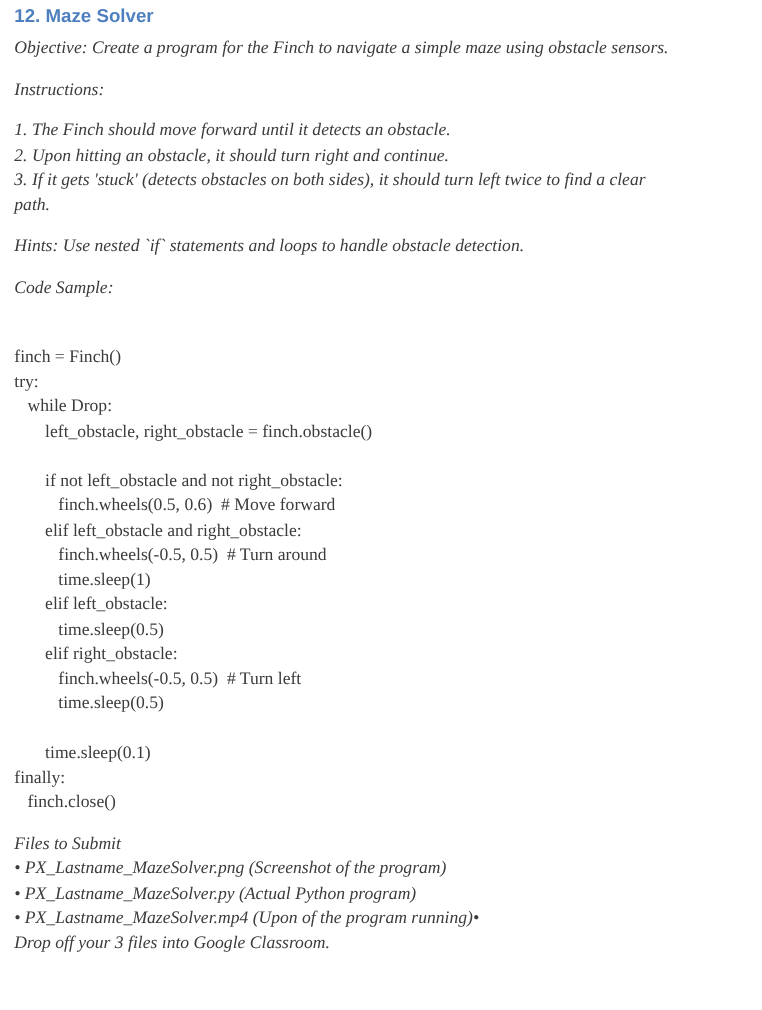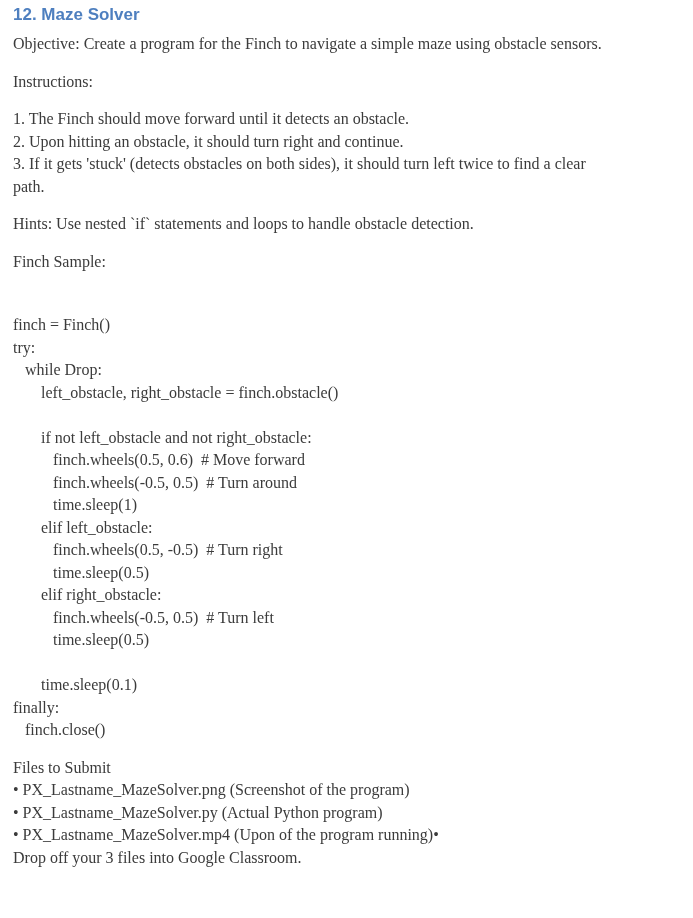--- a/index.html
+++ b/index.html
@@ -21,21 +21,21 @@
     border-radius:25px;
   }
   .heading{
     font-family:"Liberation Sans", sans-serif;
     font-size:17px;
     line-height:20px;
     font-weight:bold;
     color:var(--color-heading);
     margin:0 0 8px 0;
   }
-  .para{margin:0 0 15px 0;}
+  .para{margin:0 0 15px 0;font-style:italic;}
   .line{white-space:pre-wrap;min-height:22.5px;}
   .code-block{margin:41px 0 15px 0;}
   .code-line{white-space:pre-wrap;min-height:22.5px;}
   .files-section{margin:0;}
 </style>
 </head>
 <body>
 
 <div class="page">
 
@@ -47,35 +47,35 @@
 
   <div class="para">
 
   <div class="line">1. The Finch should move forward until it detects an obstacle.</div>
       <div class="line">2. Upon hitting an obstacle, it should turn right and continue.</div>
       <div class="line">3. If it gets 'stuck' (detects obstacles on both sides), it should turn left twice to find a clear path.</div>
     </div>
 
   <p class="para">Hints: Use nested `if` statements and loops to handle obstacle detection.</p>
 
-  <p class="para">Finch Sample:</p>
+  <p class="para">Code Sample:</p>
 
   <div class="code-block">
 
   <div class="code-line">finch = Finch()</div>
       <div class="code-line">try:</div>
       <div class="code-line">   while Drop:</div>
       <div class="code-line">       left_obstacle, right_obstacle = finch.obstacle()</div>
       <div class="code-line"></div>
       <div class="code-line">       if not left_obstacle and not right_obstacle:</div>
       <div class="code-line">          finch.wheels(0.5, 0.6)  # Move forward</div>
+      <div class="code-line">       elif left_obstacle and right_obstacle:</div>
       <div class="code-line">          finch.wheels(-0.5, 0.5)  # Turn around</div>
       <div class="code-line">          time.sleep(1)</div>
       <div class="code-line">       elif left_obstacle:</div>
-      <div class="code-line">          finch.wheels(0.5, -0.5)  # Turn right</div>
       <div class="code-line">          time.sleep(0.5)</div>
       <div class="code-line">       elif right_obstacle:</div>
       <div class="code-line">          finch.wheels(-0.5, 0.5)  # Turn left</div>
       <div class="code-line">          time.sleep(0.5)</div>
       <div class="code-line"></div>
       <div class="code-line">       time.sleep(0.1)</div>
       <div class="code-line">finally:</div>
       <div class="code-line">   finch.close()</div>
     </div>
 

